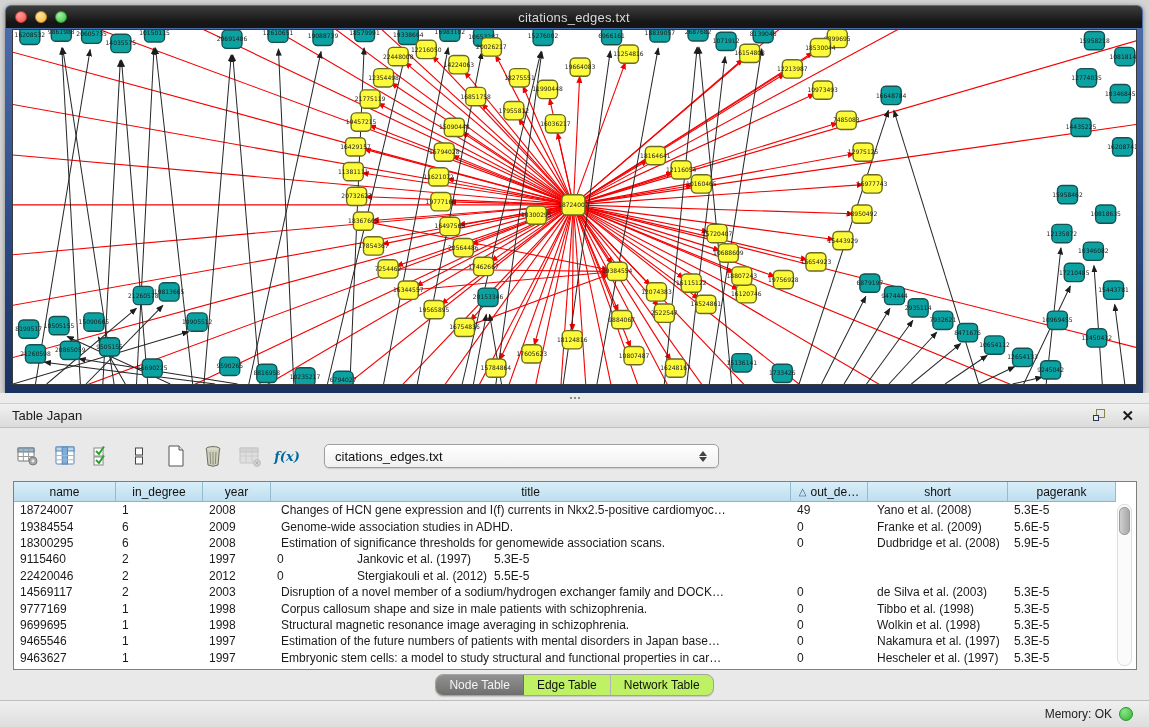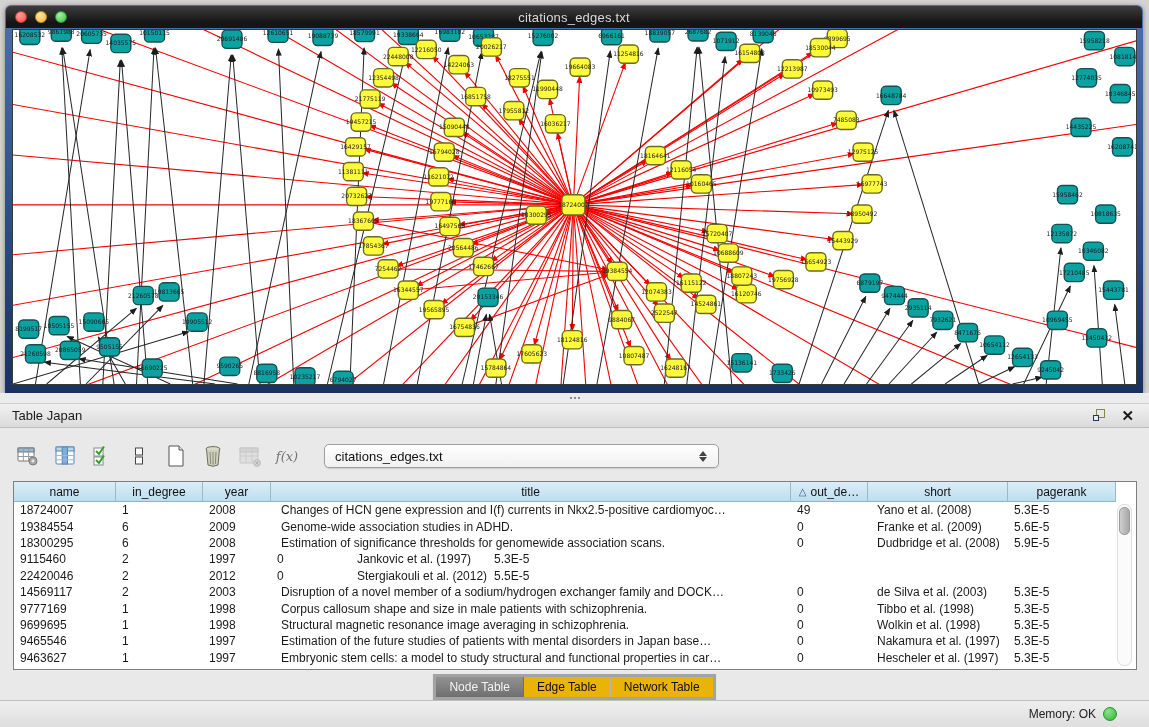--- a/index.html
+++ b/index.html
@@ -39,21 +39,21 @@
   .float-ic{position:relative;width:13px;height:13px}
   .float-ic i{position:absolute;box-sizing:border-box;display:block}
   .float-ic .b1{left:3px;top:0;width:9px;height:9px;border:1.5px solid #8D854F}
   .float-ic .b2{left:0;top:6px;width:6px;height:6px;border:1.5px solid #25355E;background:#EDEDED}
   .close-ic{font-size:15px;font-weight:bold;color:#1a1a1a;line-height:13px}
 
   
   .panel-body{position:absolute;left:0;top:428px;width:1149px;height:272px;background:#E9E9E9}
   .toolbar{position:absolute;left:14px;top:12px;height:32px;display:flex;align-items:center;gap:9px}
   .tbtn{width:28px;height:28px;display:flex;align-items:center;justify-content:center}
-  .fx{font-family:"DejaVu Serif",serif;font-style:italic;font-weight:normal;font-size:13px;color:#737373}
+  .fx{font-family:"DejaVu Serif",serif;font-style:italic;font-weight:bold;font-size:13px;color:#0369a1}
   .tselect{margin-left:14px;width:393px;height:22px;background:linear-gradient(#fff,#F0F0F0);
     border:1px solid #9F9F9F;border-radius:5px;display:flex;align-items:center;box-shadow:0 1px 1px rgba(0,0,0,.12)}
   .tselect span.val{flex:1;font-size:13px;color:#111;padding-left:10px}
   .updown{width:18px;display:flex;flex-direction:column;align-items:center;gap:1px;padding-right:6px}
   .updown i{width:0;height:0;border-left:4px solid transparent;border-right:4px solid transparent;display:block}
   .updown .u{border-bottom:5px solid #444}
   .updown .d{border-top:5px solid #444}
 
   
   .table-wrap{position:absolute;left:13px;top:53px;width:1124px;height:189px;background:#fff;
@@ -70,30 +70,30 @@
   .c0{width:102px}.c1{width:87px}.c2{width:68px}.c3{width:520px}.c4{width:77px}.c5{width:140px}.c6{width:108px}
   .td.c3{padding-left:10px}.td.c5{padding-left:9px}
   .fillcell{flex:1}
   .vscroll{position:absolute;right:4px;top:22px;bottom:3px;width:13px;background:#FBFBFB;
     border:1px solid #DDD;border-radius:7px}
   .vthumb{position:absolute;left:1px;top:2px;width:9px;height:26px;border-radius:5px;
     background:linear-gradient(90deg,#CFCFCF,#A8A8A8);border:1px solid #9a9a9a}
 
   
   .tabs{position:absolute;left:0;right:0;top:246px;display:flex;justify-content:center}
-  .seg{display:flex;border:3px solid #a3a3a3;border-radius:0;overflow:hidden;background:#eab308;height:20px;
+  .seg{display:flex;border:1px solid #a3a3a3;border-radius:8px;overflow:hidden;background:#bef264;height:20px;
     box-shadow:0 1px 1px rgba(0,0,0,.15)}
   .seg-btn{padding:0 13px;font-size:12px;display:flex;align-items:center;color:#111;border-right:1px solid #B5B5B5}
   .seg-btn:last-child{border-right:none}
   .seg-btn.selected{background:linear-gradient(#929292,#6F6F6F);color:#F4F4F4;border-right-color:#6F6F6F}
 
   
   .statusbar{position:absolute;left:0;top:700px;width:1149px;height:27px;box-sizing:border-box;
     background:linear-gradient(#EFEFEF,#DEDEDE);border-top:1px solid #BDBDBD;
-    display:flex;align-items:center;justify-content:flex-end;gap:7px;padding-right:32px}
+    display:flex;align-items:center;justify-content:flex-end;gap:7px;padding-right:16px}
   .memtxt{font-size:12px;color:#222}
   .memdot{width:14px;height:14px;border-radius:50%;background:radial-gradient(circle at 35% 30%,#8BE58B,#2FB52F);
     border:1px solid #2E8F2E;box-sizing:border-box}
 </style>
 </head>
 <body>
 
 <div class="graph-window">
   <div class="titlebar">
     <div class="lights">
@@ -700,21 +700,21 @@
           <div class="td c3">Structural magnetic resonance image averaging in schizophrenia.</div>
           <div class="td c4">0</div>
           <div class="td c5">Wolkin et al. (1998)</div>
           <div class="td c6">5.3E-5</div>
           <div class="td fillcell"></div>
         </div>
         <div class="tr">
           <div class="td c0">9465546</div>
           <div class="td c1">1</div>
           <div class="td c2">1997</div>
-          <div class="td c3">Estimation of the future studies of patients with mental disorders in Japan base…</div>
+          <div class="td c3">Estimation of the future numbers of patients with mental disorders in Japan base…</div>
           <div class="td c4">0</div>
           <div class="td c5">Nakamura et al. (1997)</div>
           <div class="td c6">5.3E-5</div>
           <div class="td fillcell"></div>
         </div>
         <div class="tr">
           <div class="td c0">9463627</div>
           <div class="td c1">1</div>
           <div class="td c2">1997</div>
           <div class="td c3">Embryonic stem cells: a model to study structural and functional properties in car…</div>

